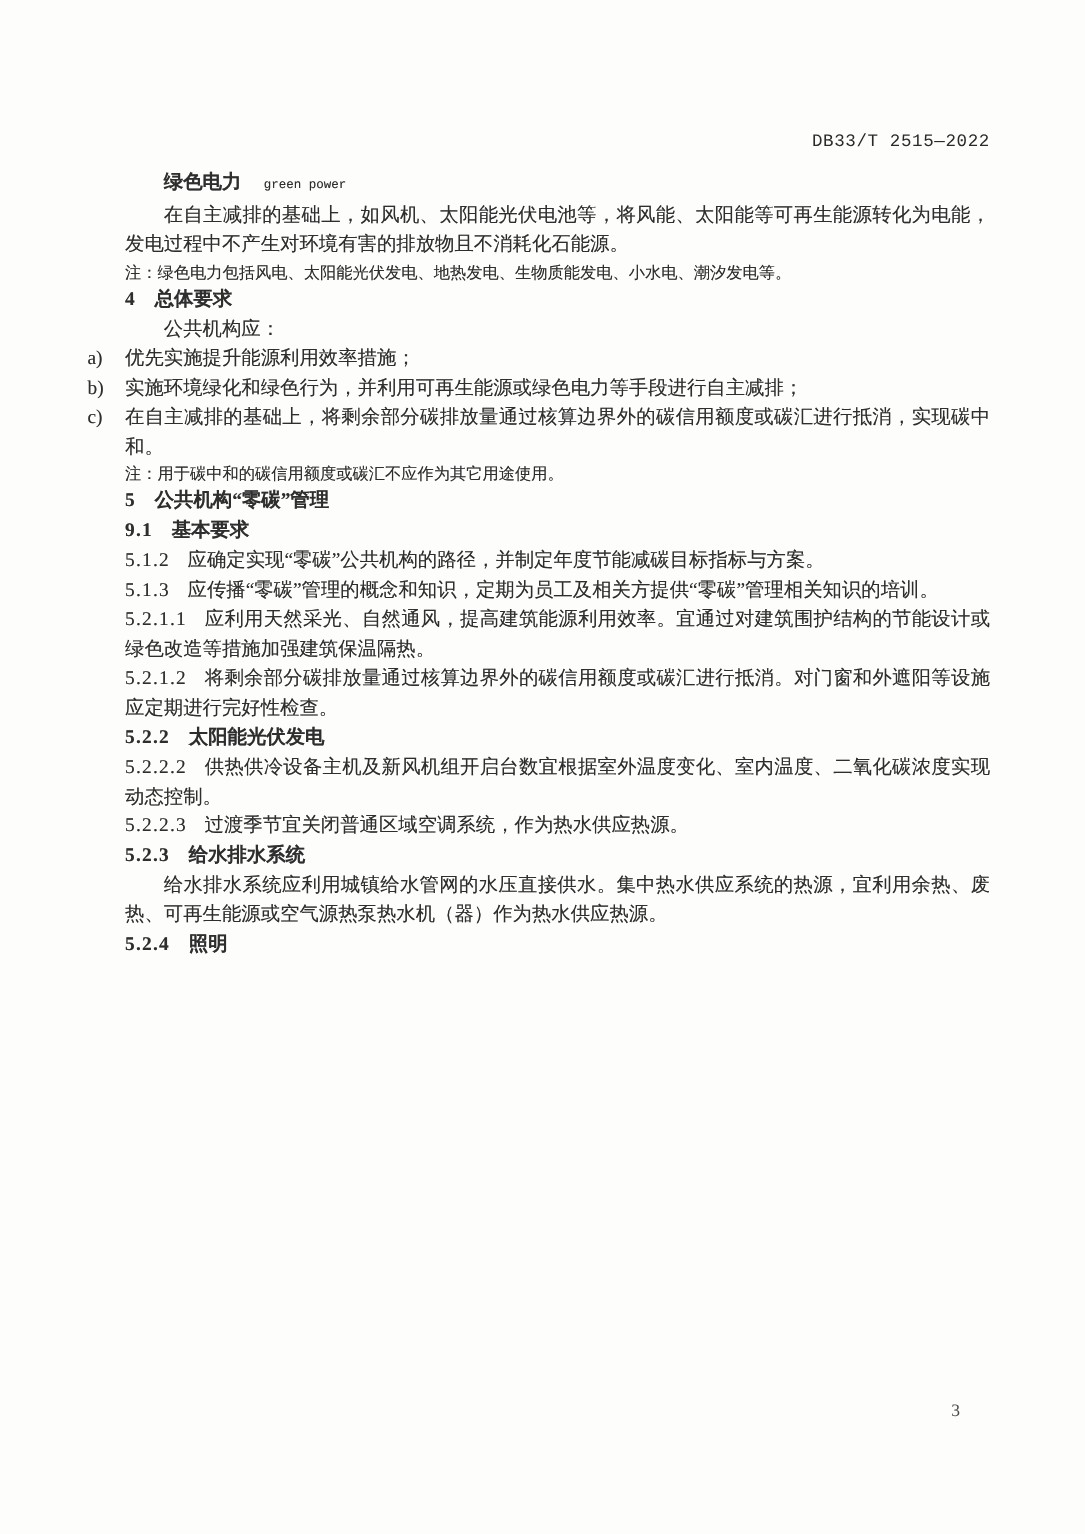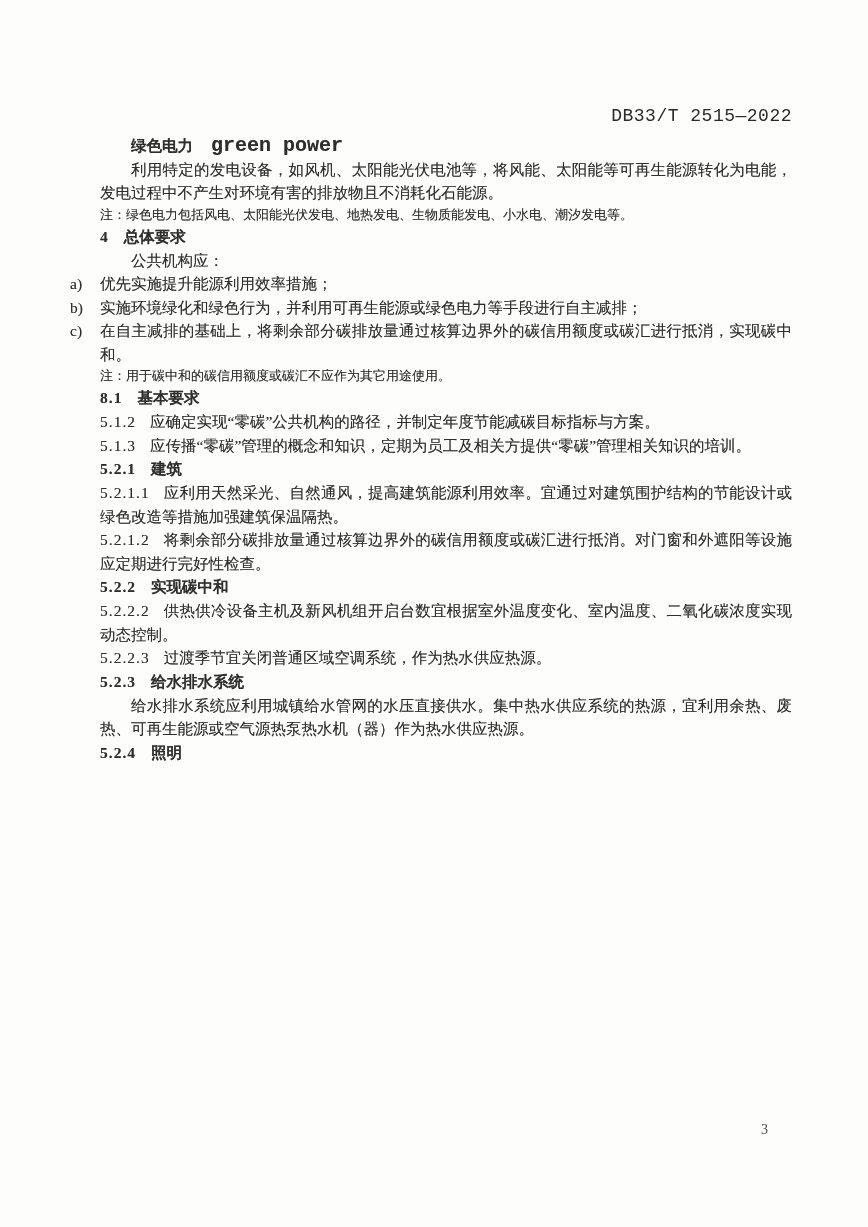--- a/index.html
+++ b/index.html
@@ -12,42 +12,41 @@
     background: #fdfdfc;
     font-family: "Liberation Serif", "DejaVu Serif", serif;
     color: #2e2e2e;
     overflow: hidden;
   }
   .doc-number {
     position: absolute;
     top: 106px;
     right: 76px;
     font-family: "Liberation Mono", "DejaVu Sans Mono", monospace;
-    font-size: 18px;
+    font-size: 14px;
     letter-spacing: 0.5px;
     color: #2a2a2a;
   }
   .content {
     position: absolute;
     left: 100px;
     top: 134px;
     width: 692px;
     font-size: 15.5px;
     line-height: 23.5px;
     text-shadow: 0 0 0.4px rgba(40,40,40,0.45);
   }
   .content p { margin: 0; }
   
   .term { text-indent: 2em; margin-bottom: 1px; }
   .term .term-cn { font-weight: bold; }
   .term .term-en {
     font-family: "Liberation Mono", "DejaVu Sans Mono", monospace;
-    font-size: 20px;
+    font-size: 10px;
     margin-left: 18px;
-    font-weight: bold;
   }
   
   .para { text-indent: 2em; text-align: justify; }
   
   .note {
     font-size: 13px;
     line-height: 20px;
     margin: 4px 0 1px 25px;
   }
   
@@ -74,35 +73,35 @@
   }
 </style>
 </head>
 <body>
 
 <div class="page">
   <div class="doc-number">DB33/T 2515—2022</div>
 
   <div class="content">
       <p class="term"><span class="term-cn">绿色电力</span><span class="term-en">green power</span></p>
-      <p class="para">利用特定的发电设备，如风机、太阳能光伏电池等，将风能、太阳能等可再生能源转化为电能，发电过程中不产生对环境有害的排放物且不消耗化石能源。</p>
+      <p class="para">在自主减排的基础上，如风机、太阳能光伏电池等，将风能、太阳能等可再生能源转化为电能，发电过程中不产生对环境有害的排放物且不消耗化石能源。</p>
       <p class="note">注：绿色电力包括风电、太阳能光伏发电、地热发电、生物质能发电、小水电、潮汐发电等。</p>
       <p class="h1"><span class="num">4</span><span class="title">总体要求</span></p>
       <p class="para">公共机构应：</p>
       <p class="li"><span class="marker">a)</span><span class="txt">优先实施提升能源利用效率措施；</span></p>
       <p class="li"><span class="marker">b)</span><span class="txt">实施环境绿化和绿色行为，并利用可再生能源或绿色电力等手段进行自主减排；</span></p>
       <p class="li"><span class="marker">c)</span><span class="txt">在自主减排的基础上，将剩余部分碳排放量通过核算边界外的碳信用额度或碳汇进行抵消，实现碳中和。</span></p>
       <p class="note">注：用于碳中和的碳信用额度或碳汇不应作为其它用途使用。</p>
-      <p class="h2"><span class="num">8.1</span><span class="title">基本要求</span></p>
+      <p class="h1"><span class="num">5</span><span class="title">公共机构“零碳”管理</span></p>
+      <p class="h2"><span class="num">9.1</span><span class="title">基本要求</span></p>
       <p class="clause"><span class="num">5.1.2</span><span class="txt">应确定实现“零碳”公共机构的路径，并制定年度节能减碳目标指标与方案。</span></p>
       <p class="clause"><span class="num">5.1.3</span><span class="txt">应传播“零碳”管理的概念和知识，定期为员工及相关方提供“零碳”管理相关知识的培训。</span></p>
-      <p class="h3"><span class="num">5.2.1</span><span class="title">建筑</span></p>
       <p class="clause"><span class="num">5.2.1.1</span><span class="txt">应利用天然采光、自然通风，提高建筑能源利用效率。宜通过对建筑围护结构的节能设计或绿色改造等措施加强建筑保温隔热。</span></p>
       <p class="clause"><span class="num">5.2.1.2</span><span class="txt">将剩余部分碳排放量通过核算边界外的碳信用额度或碳汇进行抵消。对门窗和外遮阳等设施应定期进行完好性检查。</span></p>
-      <p class="h3"><span class="num">5.2.2</span><span class="title">实现碳中和</span></p>
+      <p class="h3"><span class="num">5.2.2</span><span class="title">太阳能光伏发电</span></p>
       <p class="clause"><span class="num">5.2.2.2</span><span class="txt">供热供冷设备主机及新风机组开启台数宜根据室外温度变化、室内温度、二氧化碳浓度实现动态控制。</span></p>
       <p class="clause"><span class="num">5.2.2.3</span><span class="txt">过渡季节宜关闭普通区域空调系统，作为热水供应热源。</span></p>
       <p class="h3"><span class="num">5.2.3</span><span class="title">给水排水系统</span></p>
       <p class="para">给水排水系统应利用城镇给水管网的水压直接供水。集中热水供应系统的热源，宜利用余热、废热、可再生能源或空气源热泵热水机（器）作为热水供应热源。</p>
       <p class="h3"><span class="num">5.2.4</span><span class="title">照明</span></p>
     </div>
 
   <div class="page-number">3</div>
 </div>
 

